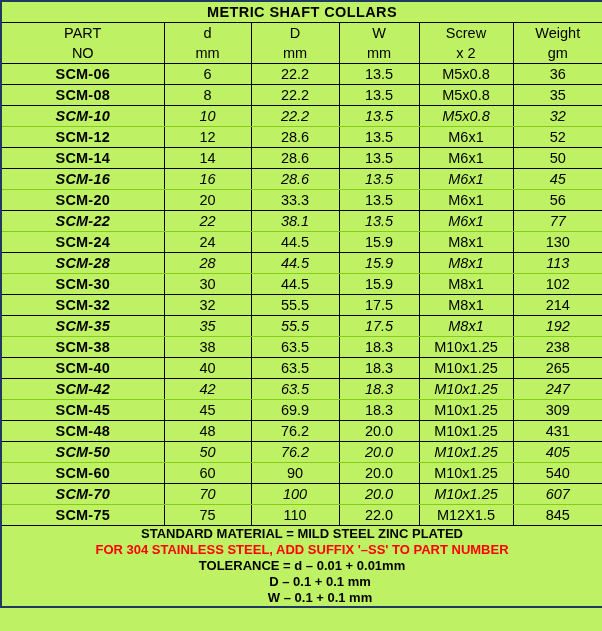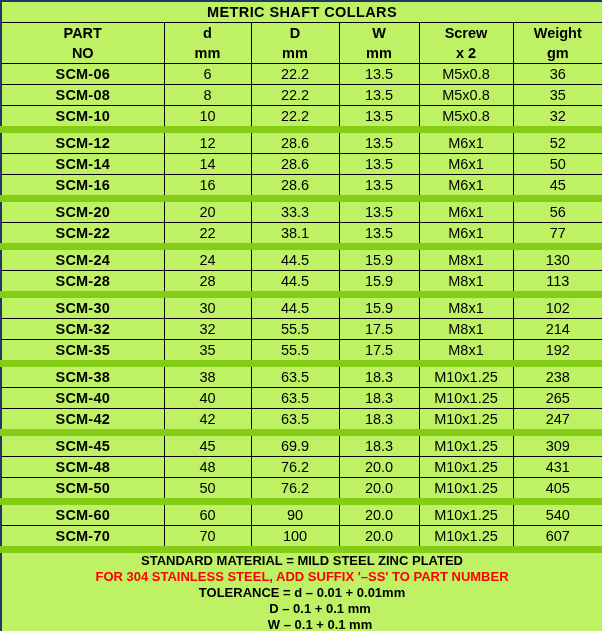--- a/index.html
+++ b/index.html
@@ -48,38 +48,39 @@
     font-weight: bold;
     color: #1f3864;
     letter-spacing: 0.4px;
     border-left: none;
     border-right: none;
     border-top: none;
   }
   
   td.head-cell {
     height: 48px;
-    font-weight: bold;
+    font-weight: normal;
     color: #0000CC;
     font-size: 15px;
     line-height: 22px;
     padding: 2px 0 1px 0;
   }
   td.head-cell .l1 { display: block; }
   td.head-cell .l2 { display: block; }
   
   td.part {
     font-weight: bold;
     color: #0000CC;
     font-size: 14.5px;
     letter-spacing: 0.2px;
   }
   
   tr.grp-end > td {
-    border-bottom: 7px solid #84cc16;
+    border-bottom: 1px solid #84cc16;
+    font-style: italic;
   }
   
   td.notes {
     border-left: none;
     border-right: none;
     border-bottom: none;
     padding: 3px 0 2px 0;
     height: auto;
     line-height: 1.0;
   }
@@ -301,20 +302,28 @@
         </tr>
         <tr class="grp-end">
           <td class="part">SCM-70</td>
           <td>70</td>
           <td>100</td>
           <td>20.0</td>
           <td>M10x1.25</td>
           <td>607</td>
         </tr>
         <tr>
+          <td class="part">SCM-75</td>
+          <td>75</td>
+          <td>110</td>
+          <td>22.0</td>
+          <td>M12X1.5</td>
+          <td>845</td>
+        </tr>
+        <tr>
           <td class="notes" colspan="6">
             <span class="note-line">STANDARD MATERIAL = MILD STEEL ZINC PLATED</span>
             <span class="note-line red">FOR 304 STAINLESS STEEL, ADD SUFFIX '–SS' TO PART NUMBER</span>
             <span class="note-line">TOLERANCE = d – 0.01 + 0.01mm</span>
             <span class="note-line indent1">D –  0.1 + 0.1 mm</span>
             <span class="note-line indent1">W – 0.1 + 0.1 mm</span>
           </td>
         </tr>
       </tbody>
   </table>

